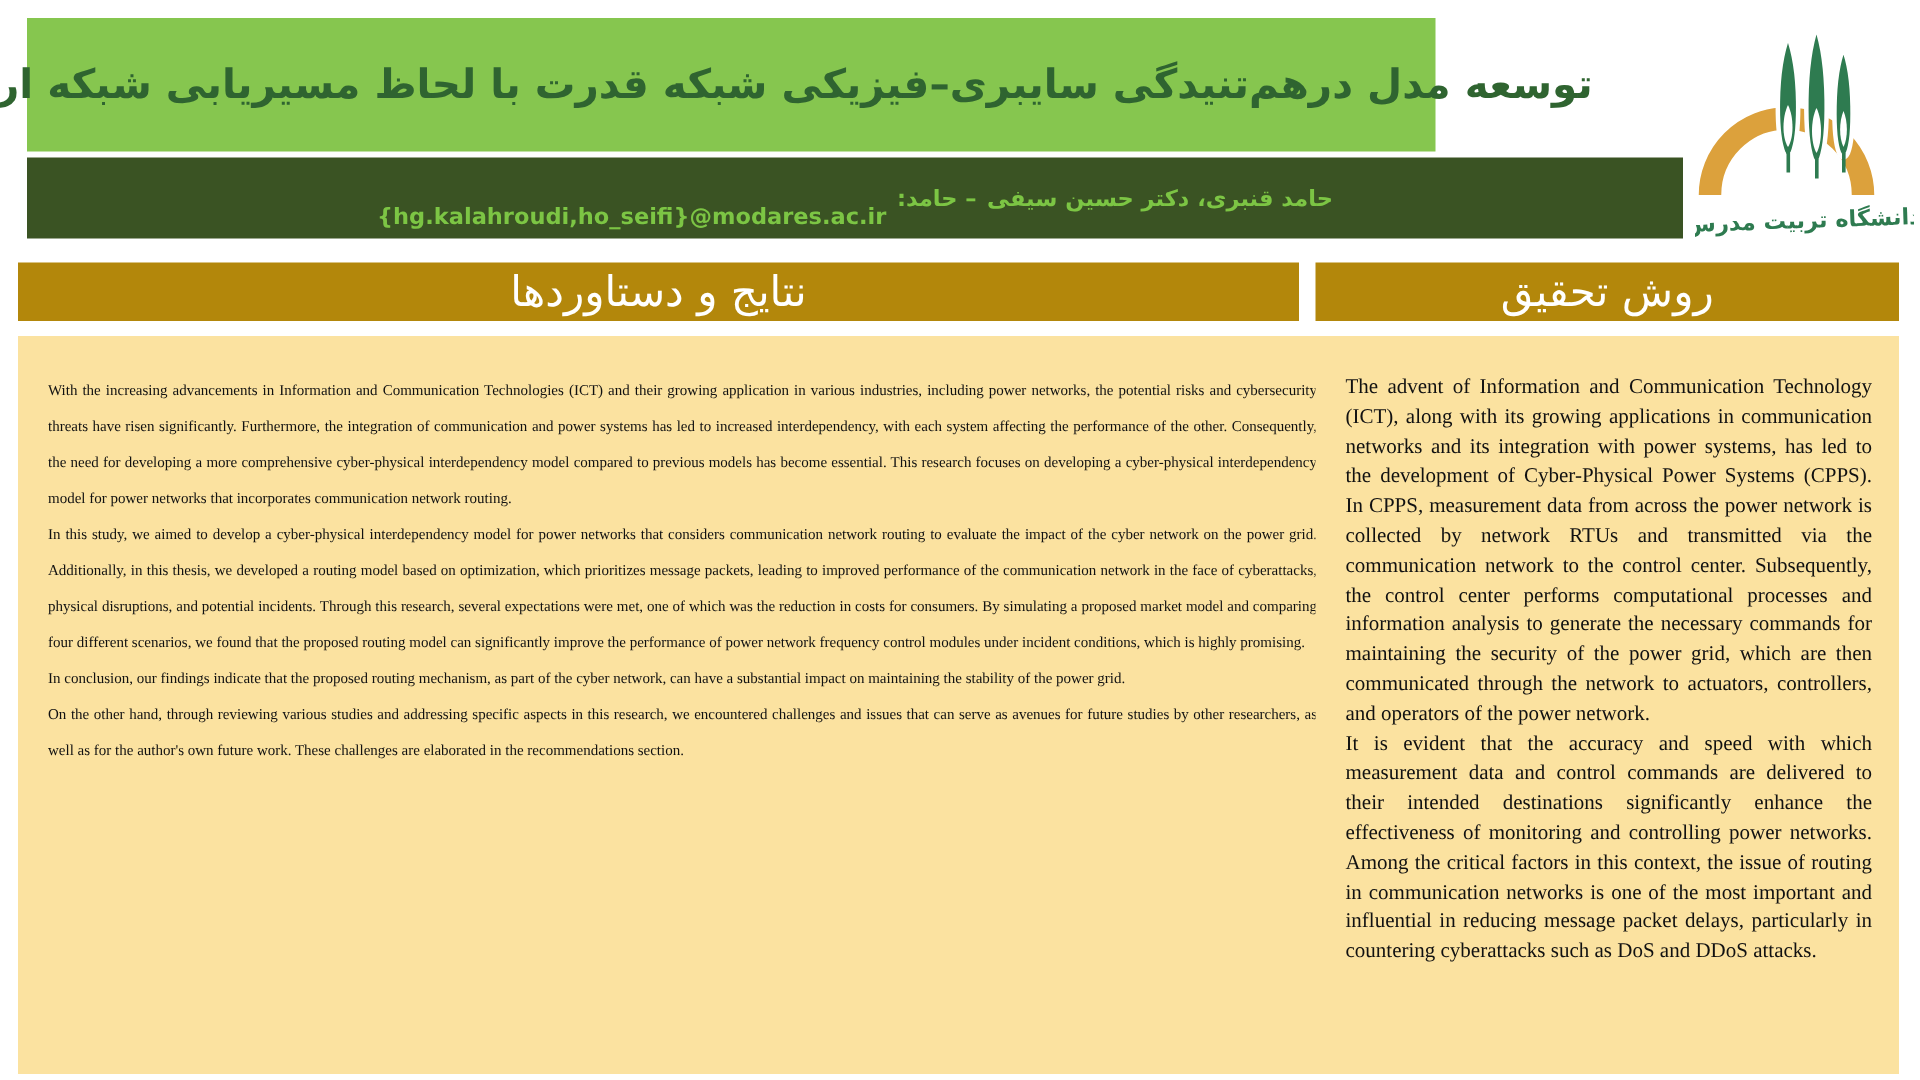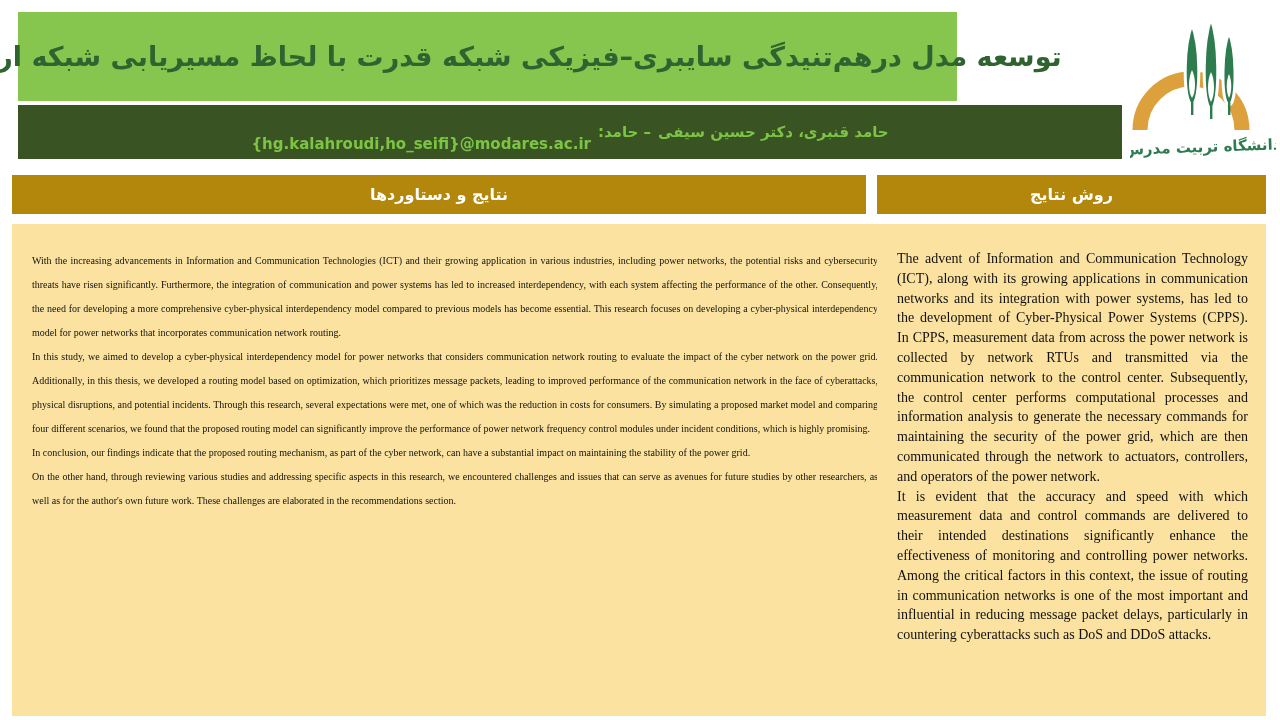--- a/index.html
+++ b/index.html
@@ -50,21 +50,21 @@
   .logo{
     position:absolute;left:1130px;top:2px;width:146px;height:166px;
   }
   .logo svg{display:block;width:146px;height:166px;}
   
   .panel-header{
     position:absolute;top:175px;height:39px;
     background:var(--panel-header-gold);
     color:#ffffff;
     display:flex;align-items:center;justify-content:center;
-    font-size:16px;font-weight:bold;direction:rtl;
+    font-size:28px;font-weight:normal;direction:rtl;
     font-family:"DejaVu Sans",sans-serif;
   }
   .panel-body{
     position:absolute;top:224px;height:492px;
     background:var(--panel-body-cream);
     color:var(--body-text);
     text-align:justify;
     font-family:"Liberation Serif","DejaVu Serif",serif;
     overflow:hidden;
   }
@@ -126,20 +126,20 @@
     <div class="panel-header results-header">نتایج و دستاوردها</div>
     <div class="panel-body results-body">
         <p>With the increasing advancements in Information and Communication Technologies (ICT) and their growing application in various industries, including power networks, the potential risks and cybersecurity threats have risen significantly. Furthermore, the integration of communication and power systems has led to increased interdependency, with each system affecting the performance of the other. Consequently, the need for developing a more comprehensive cyber-physical interdependency model compared to previous models has become essential. This research focuses on developing a cyber-physical interdependency model for power networks that incorporates communication network routing.</p>
         <p>In this study, we aimed to develop a cyber-physical interdependency model for power networks that considers communication network routing to evaluate the impact of the cyber network on the power grid. Additionally, in this thesis, we developed a routing model based on optimization, which prioritizes message packets, leading to improved performance of the communication network in the face of cyberattacks, physical disruptions, and potential incidents. Through this research, several expectations were met, one of which was the reduction in costs for consumers. By simulating a proposed market model and comparing four different scenarios, we found that the proposed routing model can significantly improve the performance of power network frequency control modules under incident conditions, which is highly promising.</p>
         <p>In conclusion, our findings indicate that the proposed routing mechanism, as part of the cyber network, can have a substantial impact on maintaining the stability of the power grid.</p>
         <p>On the other hand, through reviewing various studies and addressing specific aspects in this research, we encountered challenges and issues that can serve as avenues for future studies by other researchers, as well as for the author's own future work. These challenges are elaborated in the recommendations section.</p>
       </div>
   </section>
 
   <section>
-    <div class="panel-header method-header">روش نتایج</div>
+    <div class="panel-header method-header">روش تحقیق</div>
     <div class="panel-body method-body">
         <p>The advent of Information and Communication Technology (ICT), along with its growing applications in communication networks and its integration with power systems, has led to the development of Cyber-Physical Power Systems (CPPS). In CPPS, measurement data from across the power network is collected by network RTUs and transmitted via the communication network to the control center. Subsequently, the control center performs computational processes and information analysis to generate the necessary commands for maintaining the security of the power grid, which are then communicated through the network to actuators, controllers, and operators of the power network.</p>
         <p>It is evident that the accuracy and speed with which measurement data and control commands are delivered to their intended destinations significantly enhance the effectiveness of monitoring and controlling power networks. Among the critical factors in this context, the issue of routing in communication networks is one of the most important and influential in reducing message packet delays, particularly in countering cyberattacks such as DoS and DDoS attacks.</p>
       </div>
   </section>
 
 </div>
 
 </body></html>

